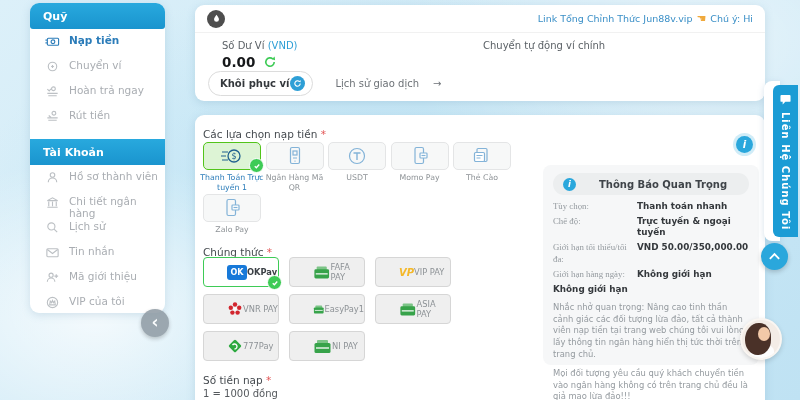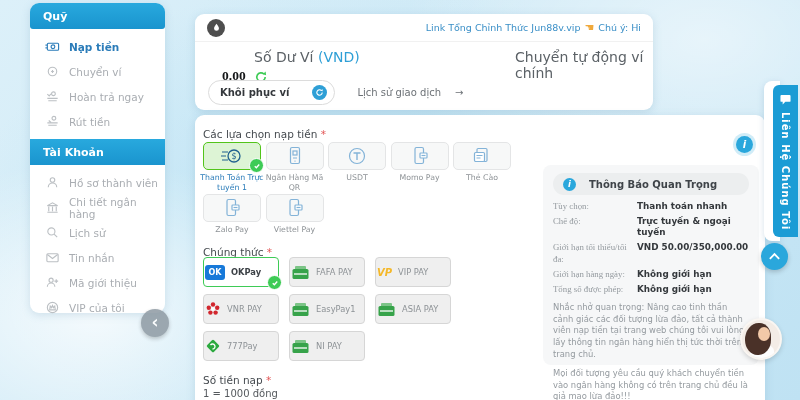--- a/index.html
+++ b/index.html
@@ -12,52 +12,52 @@
       radial-gradient(ellipse 520px 320px at 45% 55%, rgba(186,226,244,.85), transparent 75%),
       linear-gradient(135deg,#dcf0f9,#bfe2f3);}
   .card{position:absolute;background:#fff;border-radius:9px;box-shadow:0 2px 8px rgba(90,140,175,.22);}
 
   
   #sidebar{left:30px;top:3px;width:135px;height:310px;}
   .sb-bar{height:26px;background:linear-gradient(180deg,#28a9de,#1a94ce);color:#fff;font-weight:bold;
           font-size:11px;display:flex;align-items:center;padding:0 13px;}
   .sb-bar.first{border-radius:9px 9px 3px 3px;}
   .sb-group{padding:5px 0;}
-  .sb-item{display:flex;align-items:center;gap:9px;height:25px;padding-left:15px;
+  .sb-item{display:flex;align-items:flex-start;gap:9px;height:25px;padding-left:15px;
            color:#a9adb2;font-size:10.5px;cursor:pointer;}
   .sb-item svg{stroke:#bcc0c4;fill:none;stroke-width:1.2;flex:0 0 auto;}
   .sb-item.active{color:#2b7cb9;font-weight:bold;}
   .sb-item.active svg{stroke:#2b7cb9;}
   #collapse-btn{position:absolute;left:141px;top:309px;width:28px;height:28px;border-radius:50%;
      background:#8e9aa3;opacity:.85;color:#fff;display:flex;align-items:center;justify-content:center;
      box-shadow:0 2px 4px rgba(0,0,0,.25);cursor:pointer;}
   #collapse-btn::after{content:"‹";font-size:17px;font-weight:bold;margin-top:-2px;}
 
   
-  #card-top{left:195px;top:14px;width:458px;height:96px;}
+  #card-top{left:195px;top:5px;width:570px;height:96px;}
   .ct-head{height:27px;display:flex;align-items:center;justify-content:space-between;
            padding:0 12px;border-bottom:1px solid #f1f1f1;}
   .logo-dot{width:18px;height:18px;border-radius:50%;background:#4e4e4e;display:flex;
             align-items:center;justify-content:center;}
   .ct-link{font-size:9.5px;color:#3a8fc7;display:flex;align-items:center;gap:4px;cursor:pointer;}
   .pointer{color:#f0a93c;font-size:11px;}
   .ct-body{position:relative;height:69px;}
   .bal-col{position:absolute;left:27px;top:7px;}
-  .lbl{font-size:14px;color:#5b6166;margin-left:32px;}
+  .lbl{font-size:10px;color:#5b6166;}
   .lbl .cur{color:#2e9fd6;}
-  .bal-row{display:flex;align-items:flex-end;gap:8px;margin-top:3px;font-family:Liberation Serif, serif;}
+  .bal-row{display:flex;align-items:center;gap:8px;margin-top:3px;}
   .bal-val{font-size:13.5px;font-weight:bold;color:#16181a;}
   .auto-col{position:absolute;left:288px;top:7px;}
   .tog-row{display:flex;align-items:center;gap:7px;margin-top:4px;}
   .toggle{width:28px;height:14px;border-radius:7px;background:#3ecb56;position:relative;cursor:pointer;}
   .toggle::after{content:"";position:absolute;right:1.5px;top:1.5px;width:11px;height:11px;
                  border-radius:50%;background:#e3e5e6;box-shadow:0 1px 2px rgba(0,0,0,.25);}
   .tog-lbl{font-size:10.5px;color:#3ecb56;}
   .btn-row{position:absolute;left:13px;top:38px;display:flex;align-items:center;gap:22px;}
-  .pill-btn{display:flex;align-items:center;gap:23px;border:1px solid #dcdcdc;border-radius:14px;
+  .pill-btn{display:flex;align-items:center;gap:1px;border:1px solid #dcdcdc;border-radius:14px;
             padding:4px 7px 4px 11px;font-size:10px;color:#34383c;font-weight:bold;cursor:pointer;background:#fff;}
   .pill-ico{width:15px;height:15px;border-radius:50%;background:#2e9fd6;display:flex;
             align-items:center;justify-content:center;}
   .hist-link{font-size:10px;color:#6c7176;cursor:pointer;display:flex;gap:14px;align-items:flex-start;}
 
   
   #card-main{left:195px;top:115px;width:570px;height:300px;border-radius:9px 9px 0 0;}
   .sec-lbl{font-size:10.5px;color:#454a4f;}
   .req{color:#e25555;}
   .lbl-opts{position:absolute;left:8px;top:13px;}
@@ -69,38 +69,38 @@
   .opt.sel .opt-tile{background:#ddf4d5;border:1px solid #52c41a;}
   .opt-lbl{width:70px;margin-left:-6px;text-align:center;font-size:7.8px;color:#8d9296;
            line-height:1.25;margin-top:3px;}
   .opt.sel .opt-lbl{color:#2b7cb9;}
   .chk{position:absolute;right:-4px;bottom:-4px;width:13px;height:13px;border-radius:50%;
        background:#3ecb56;border:1.5px solid #fff;display:flex;align-items:center;justify-content:center;}
   .lbl-meth{position:absolute;left:8px;top:131px;}
   .meth-grid{position:absolute;left:8px;top:142px;display:grid;grid-template-columns:repeat(3,78px);
              column-gap:8px;row-gap:7px;}
   .meth{width:76px;height:30px;background:#efefef;border:1px solid #d6d6d6;border-radius:4px;
-        display:flex;align-items:center;gap:6px;padding-left:1px;box-sizing:border-box;
+        display:flex;align-items:center;gap:0;padding-left:23px;box-sizing:border-box;
         position:relative;cursor:pointer;font-size:8.3px;color:#8d9296;}
   .meth.sel{background:#fff;border:1.5px solid #3ecb56;color:#3c4146;font-weight:bold;}
   .ok-logo{width:20px;height:15px;background:#1779d9;border-radius:3px;color:#fff;font-size:8px;
            font-weight:bold;display:flex;align-items:center;justify-content:center;}
   .vp-logo{color:#f4b82a;font-size:10px;font-weight:bold;font-style:italic;}
   .lbl-amt{position:absolute;left:8px;top:259px;}
   .amt-hint{position:absolute;left:8px;top:273px;font-size:10px;color:#55595d;}
 
   
   .info-btn{position:absolute;left:541px;top:21px;width:17px;height:17px;border-radius:50%;
      background:#2aa7dc;color:#fff;display:flex;align-items:center;justify-content:center;
      box-shadow:0 0 0 3px rgba(42,167,220,.22);cursor:pointer;font-size:10px;font-weight:bold;font-style:italic;}
   .info-btn::after{content:"i";}
   .notice{position:absolute;left:348px;top:50px;width:216px;height:200px;background:#f6f7f8;
           border-radius:8px;padding:8px 10px;box-sizing:border-box;}
   .not-head{background:#eceeef;border-radius:12px;height:22px;display:flex;align-items:center;
-            gap:13px;padding:0 10px;margin-bottom:6px;}
+            gap:23px;padding:0 10px;margin-bottom:6px;}
   .info-dot{width:13px;height:13px;border-radius:50%;background:#2aa7dc;color:#fff;font-size:8.5px;
             font-weight:bold;font-style:italic;display:flex;align-items:center;justify-content:center;flex:0 0 auto;}
   .info-dot::after{content:"i";}
   .not-title{font-size:10px;font-weight:bold;color:#3f4449;}
   .kv{display:flex;margin-bottom:3.5px;}
   .kv .k{width:84px;flex:0 0 auto;font-size:8.8px;color:#949a9f;line-height:1.3;font-family:Liberation Serif, serif;}
   .kv .v{font-size:8.8px;color:#34383c;font-weight:600;line-height:1.3;}
   .warn{font-size:8.4px;color:#949a9f;line-height:1.4;margin-top:7px;}
 
   
@@ -331,30 +331,20 @@
     <div class="opt">
       <div class="opt-tile">
         <svg width="22" height="22" viewBox="0 0 22 22" stroke="#83b3d8" fill="none" stroke-width="1.2">
           <rect x="6" y="2.5" width="8.5" height="16" rx="1.5"></rect>
             <rect x="11" y="8" width="7" height="5" rx="0.8" fill="#fff"></rect>
             <path d="M12.5 10.5 h4"></path>
         </svg>
       </div>
       <div class="opt-lbl">Zalo Pay</div>
     </div>
-    <div class="opt">
-      <div class="opt-tile">
-        <svg width="22" height="22" viewBox="0 0 22 22" stroke="#83b3d8" fill="none" stroke-width="1.2">
-          <rect x="6" y="2.5" width="8.5" height="16" rx="1.5"></rect>
-            <rect x="11" y="8" width="7" height="5" rx="0.8" fill="#fff"></rect>
-            <path d="M12.5 10.5 h4"></path>
-        </svg>
-      </div>
-      <div class="opt-lbl">Viettel Pay</div>
-    </div>
   </div>
 
   <div class="sec-lbl lbl-meth">
     <span>Chúng thức</span>
     <span class="req">*</span>
   </div>
 
   <div class="meth-grid">
     <div class="meth sel">
       <span class="ok-logo">OK</span>
@@ -443,21 +433,20 @@
     </div>
     <div class="kv">
       <span class="k">Giới hạn tối thiểu/tối đa:</span>
       <span class="v">VND 50.00/350,000.00</span>
     </div>
     <div class="kv">
       <span class="k">Giới hạn hàng ngày:</span>
       <span class="v">Không giới hạn</span>
     </div>
     <div class="kv">
-      <span class="k">Tổng số được phép:</span>
       <span class="v">Không giới hạn</span>
     </div>
     <div class="warn">Nhắc nhở quan trọng: Nâng cao tinh thần cảnh giác các đối tượng lừa đảo, tất cả thành viên nạp tiền tại trang web chúng tôi vui lòng lấy thông tin ngân hàng hiển thị tức thời trên trang chủ.</div>
     <div class="warn">Mọi đối tượng yêu cầu quý khách chuyển tiền vào ngân hàng không có trên trang chủ đều là giả mạo lừa đảo!!!</div>
   </div>
 </div>
 
 <div id="contact-strip"></div>
 <div id="contact-tab">
   <svg width="13" height="13" viewBox="0 0 16 16">

